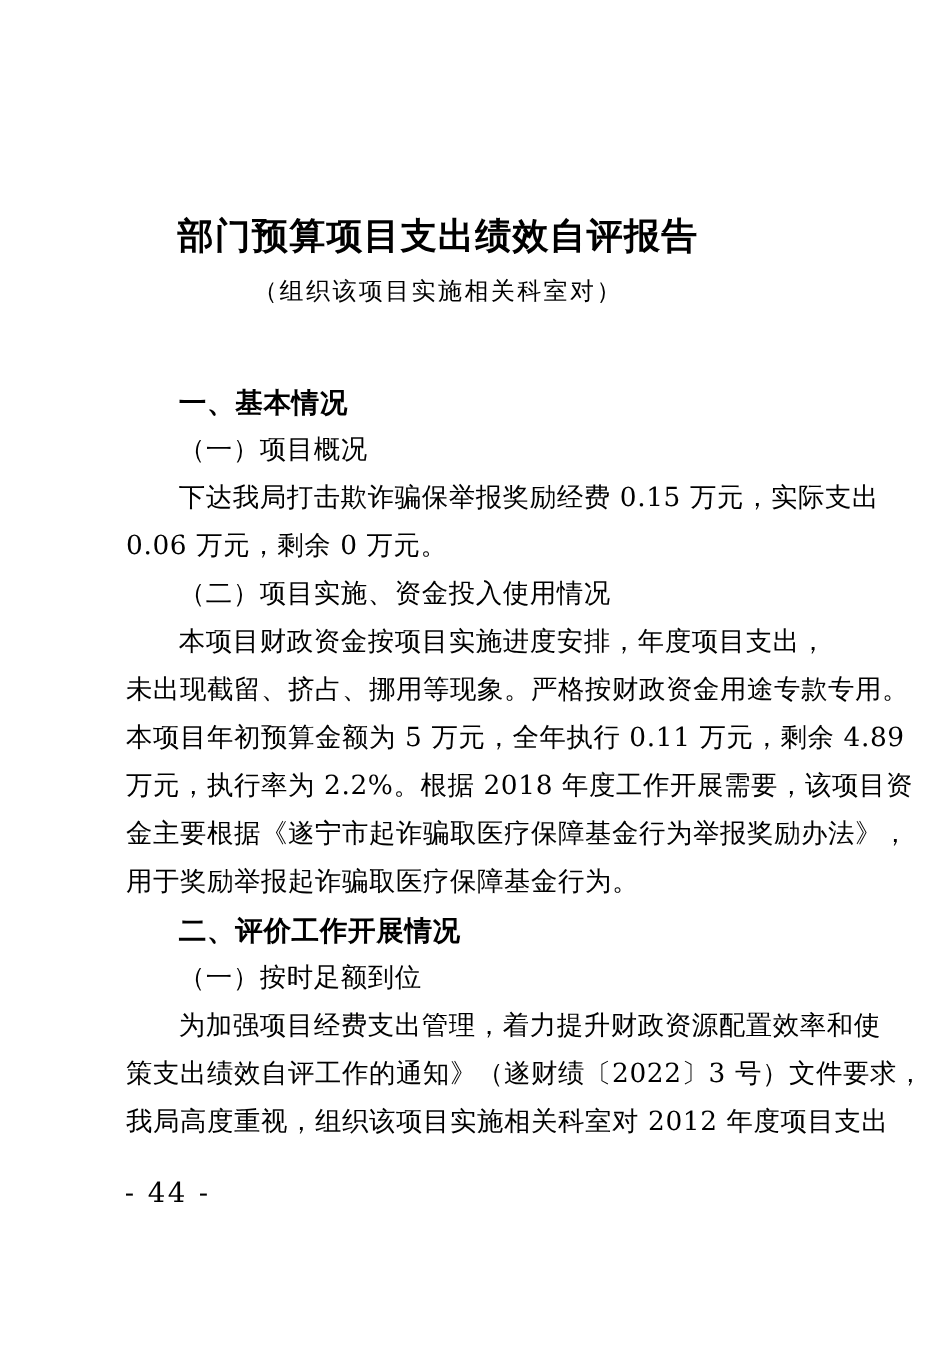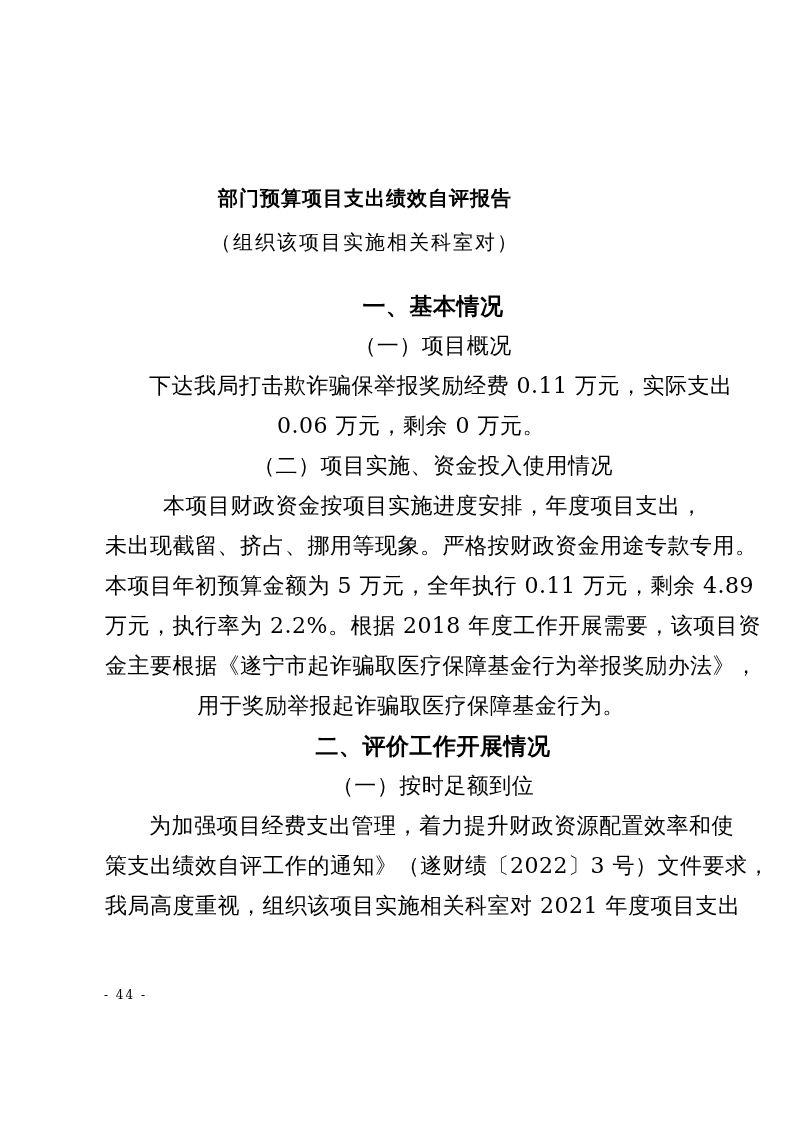--- a/index.html
+++ b/index.html
@@ -18,40 +18,39 @@
   }
   .title-block {
     position: absolute;
     top: 181px;
     left: 105px;
     width: 520px;
     text-align: center;
   }
   .doc-title {
     margin: 0;
-    font-size: 20px;
+    font-size: 30px;
     line-height: 34px;
     font-weight: 700;
     letter-spacing: 1px;
     font-family: "DejaVu Serif", "Liberation Serif", serif;
   }
   .doc-subtitle {
     margin-top: 15px;
     font-size: 20px;
     line-height: 24px;
     letter-spacing: 2px;
     font-family: "DejaVu Serif", "Liberation Serif", serif;
   }
   .content {
     position: absolute;
-    top: 286px;
+    top: 316px;
     left: 105px;
     width: 612px;
     font-size: 22px;
-    text-align: center;
   }
   .line {
     line-height: 40px;
     white-space: nowrap;
     letter-spacing: 0.5px;
   }
   .heading1 .line {
     font-family: "DejaVu Sans", "Liberation Sans", sans-serif;
     font-weight: 700;
     font-size: 23px;
@@ -61,21 +60,21 @@
     font-size: 22px;
     padding-left: 44px;
   }
   .paragraph .line.first {
     padding-left: 44px;
   }
   .page-number {
     position: absolute;
     left: 104px;
     top: 984px;
-    font-size: 12px;
+    font-size: 23px;
     line-height: 22px;
     letter-spacing: 2px;
     font-family: "DejaVu Serif", "Liberation Serif", serif;
   }
 </style>
 </head>
 <body>
 
 <div class="page">
 
@@ -85,21 +84,21 @@
   </div>
 
   <div class="content" id="content">
       <div class="block heading1">
         <div class="line first">一、基本情况</div>
       </div>
       <div class="block heading2">
         <div class="line first">（一）项目概况</div>
       </div>
       <div class="block paragraph">
-        <div class="line first">下达我局打击欺诈骗保举报奖励经费 0.11 万元，实际支出</div>
+        <div class="line first">下达我局打击欺诈骗保举报奖励经费 0.15 万元，实际支出</div>
         <div class="line">0.06 万元，剩余 0 万元。</div>
       </div>
       <div class="block heading2">
         <div class="line first">（二）项目实施、资金投入使用情况</div>
       </div>
       <div class="block paragraph">
         <div class="line first">本项目财政资金按项目实施进度安排，年度项目支出，</div>
         <div class="line">未出现截留、挤占、挪用等现象。严格按财政资金用途专款专用。</div>
         <div class="line">本项目年初预算金额为 5 万元，全年执行 0.11 万元，剩余 4.89</div>
         <div class="line">万元，执行率为 2.2%。根据 2018 年度工作开展需要，该项目资</div>
@@ -108,19 +107,19 @@
       </div>
       <div class="block heading1">
         <div class="line first">二、评价工作开展情况</div>
       </div>
       <div class="block heading2">
         <div class="line first">（一）按时足额到位</div>
       </div>
       <div class="block paragraph">
         <div class="line first">为加强项目经费支出管理，着力提升财政资源配置效率和使</div>
         <div class="line">策支出绩效自评工作的通知》（遂财绩〔2022〕3 号）文件要求，</div>
-        <div class="line">我局高度重视，组织该项目实施相关科室对 2021 年度项目支出</div>
+        <div class="line">我局高度重视，组织该项目实施相关科室对 2012 年度项目支出</div>
       </div>
     </div>
 
   <div class="page-number">- 44 -</div>
 
 </div>
 
 </body></html>

